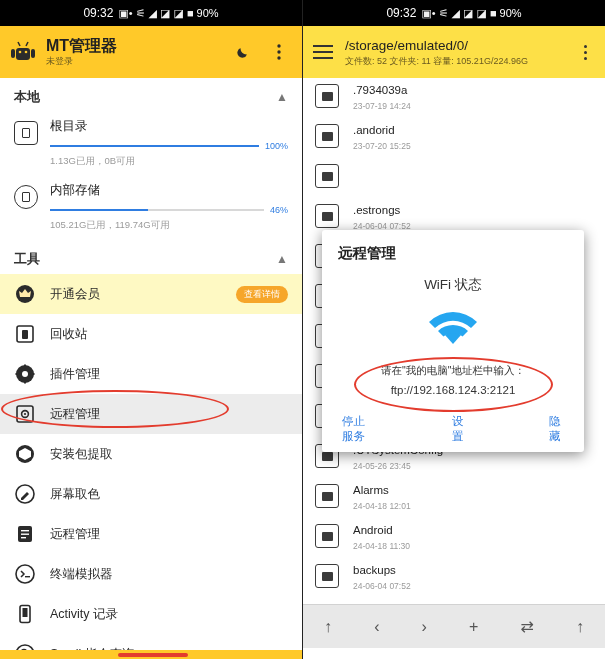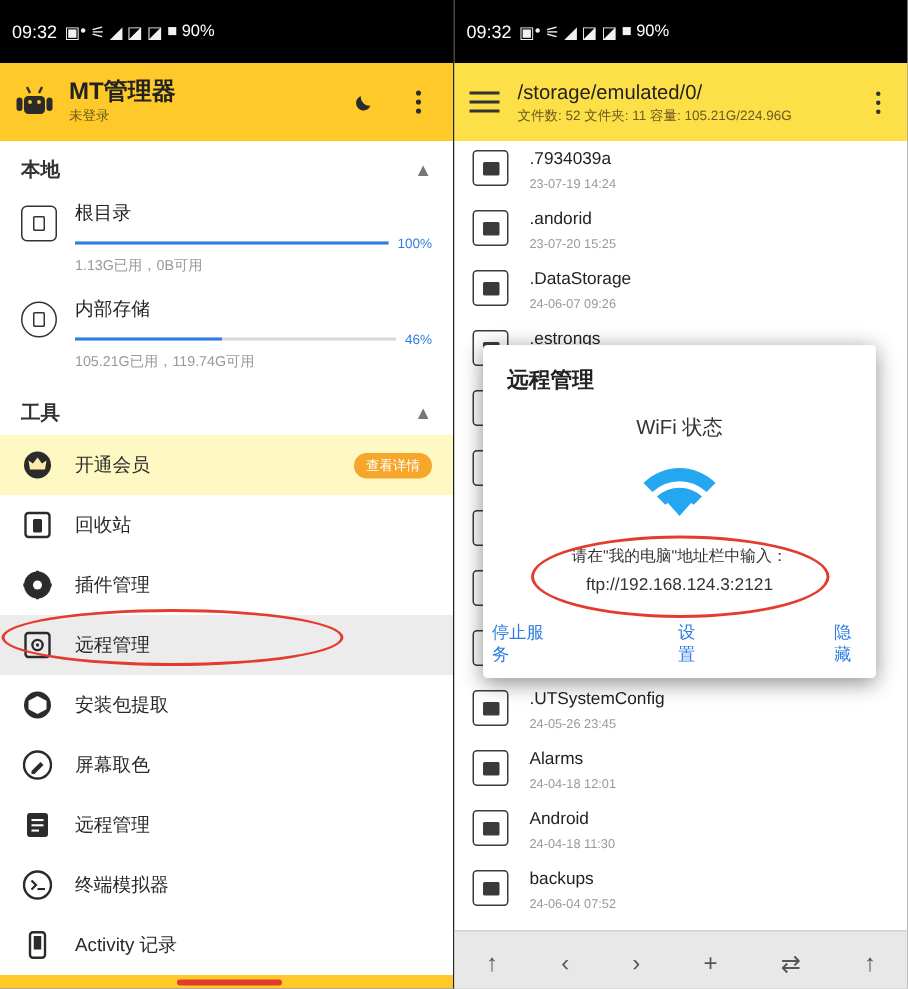--- a/index.html
+++ b/index.html
@@ -9,22 +9,22 @@
     background: #000;
     overflow: hidden;
     position: relative;
   }
   .screens { display: flex; width: 605px; height: 659px; }
   .screen-left { width: 302px; height: 659px; position: relative; background: #fff; }
   .screen-right { width: 303px; height: 659px; position: relative; background: #fff; border-left: 1px solid #222; }
 
   
   .statusbar {
-    height: 42px; background: #000; color: #fff;
-    display: flex; align-items: center; justify-content: flex-start;
+    height: 26px; background: #000; color: #fff;
+    display: flex; align-items: center; justify-content: center;
     padding: 0 8px; font-size: 12px;
   }
   .sb-left { display: flex; align-items: center; gap: 5px; }
   .sb-right { display: flex; align-items: center; gap: 3px; font-size: 11px; }
   .sb-icon { font-size: 11px; opacity: .95; }
   .battery-txt { font-size: 11px; }
 
   
   .appbar {
     height: 52px; background: #ffc929;
@@ -121,21 +121,21 @@
   .wifi-wrap { display: flex; justify-content: center; margin-top: 12px; }
   .dlg-hint-wrap { position: relative; margin-top: 12px; text-align: center; }
   .dlg-hint { font-size: 10.5px; color: #333; }
   .dlg-url { font-size: 11.5px; color: #333; margin-top: 6px; }
   .dlg-ellipse {
     position: absolute; left: 32px; top: -7px; width: 199px; height: 55px;
     border: 2.2px solid #e33c2e; border-radius: 50%; pointer-events: none;
   }
   .dlg-actions {
     position: absolute; left: 0; bottom: 8px; width: 100%;
-    display: flex; align-items: flex-end; padding: 0 6px; gap: 40px;
+    display: flex; align-items: flex-end; padding: 0 20px; gap: 40px;
   }
   .dlg-btn { font-size: 11.5px; color: #2f7de1; }
   .dlg-spacer { flex: 1; }
   .dlg-btn + .dlg-btn { margin-left: 42px; }
 
   .nav-pill { position: absolute; left: 118px; bottom: 2px; width: 70px; height: 4px; background: #e33c2e; border-radius: 2px; }
 
   svg { display: block; }
 </style>
 </head>
@@ -398,24 +398,20 @@
           </span>
         <span class="fm-texts">
           <span class="fm-name" style="display: block;">.andorid</span>
           <span class="fm-date" style="display: block;">23-07-20 15:25</span>
         </span>
       </div>
       <div class="fm-item">
         <span class="folder-ico">
             <i></i>
           </span>
-        <span class="fm-texts">
-          <span class="fm-name" style="display: block;">.DataStorage</span>
-          <span class="fm-date" style="display: block;">24-06-07 09:26</span>
-        </span>
       </div>
       <div class="fm-item">
         <span class="folder-ico">
             <i></i>
           </span>
         <span class="fm-texts">
           <span class="fm-name" style="display: block;">.estrongs</span>
           <span class="fm-date" style="display: block;">24-06-04 07:52</span>
         </span>
       </div>

